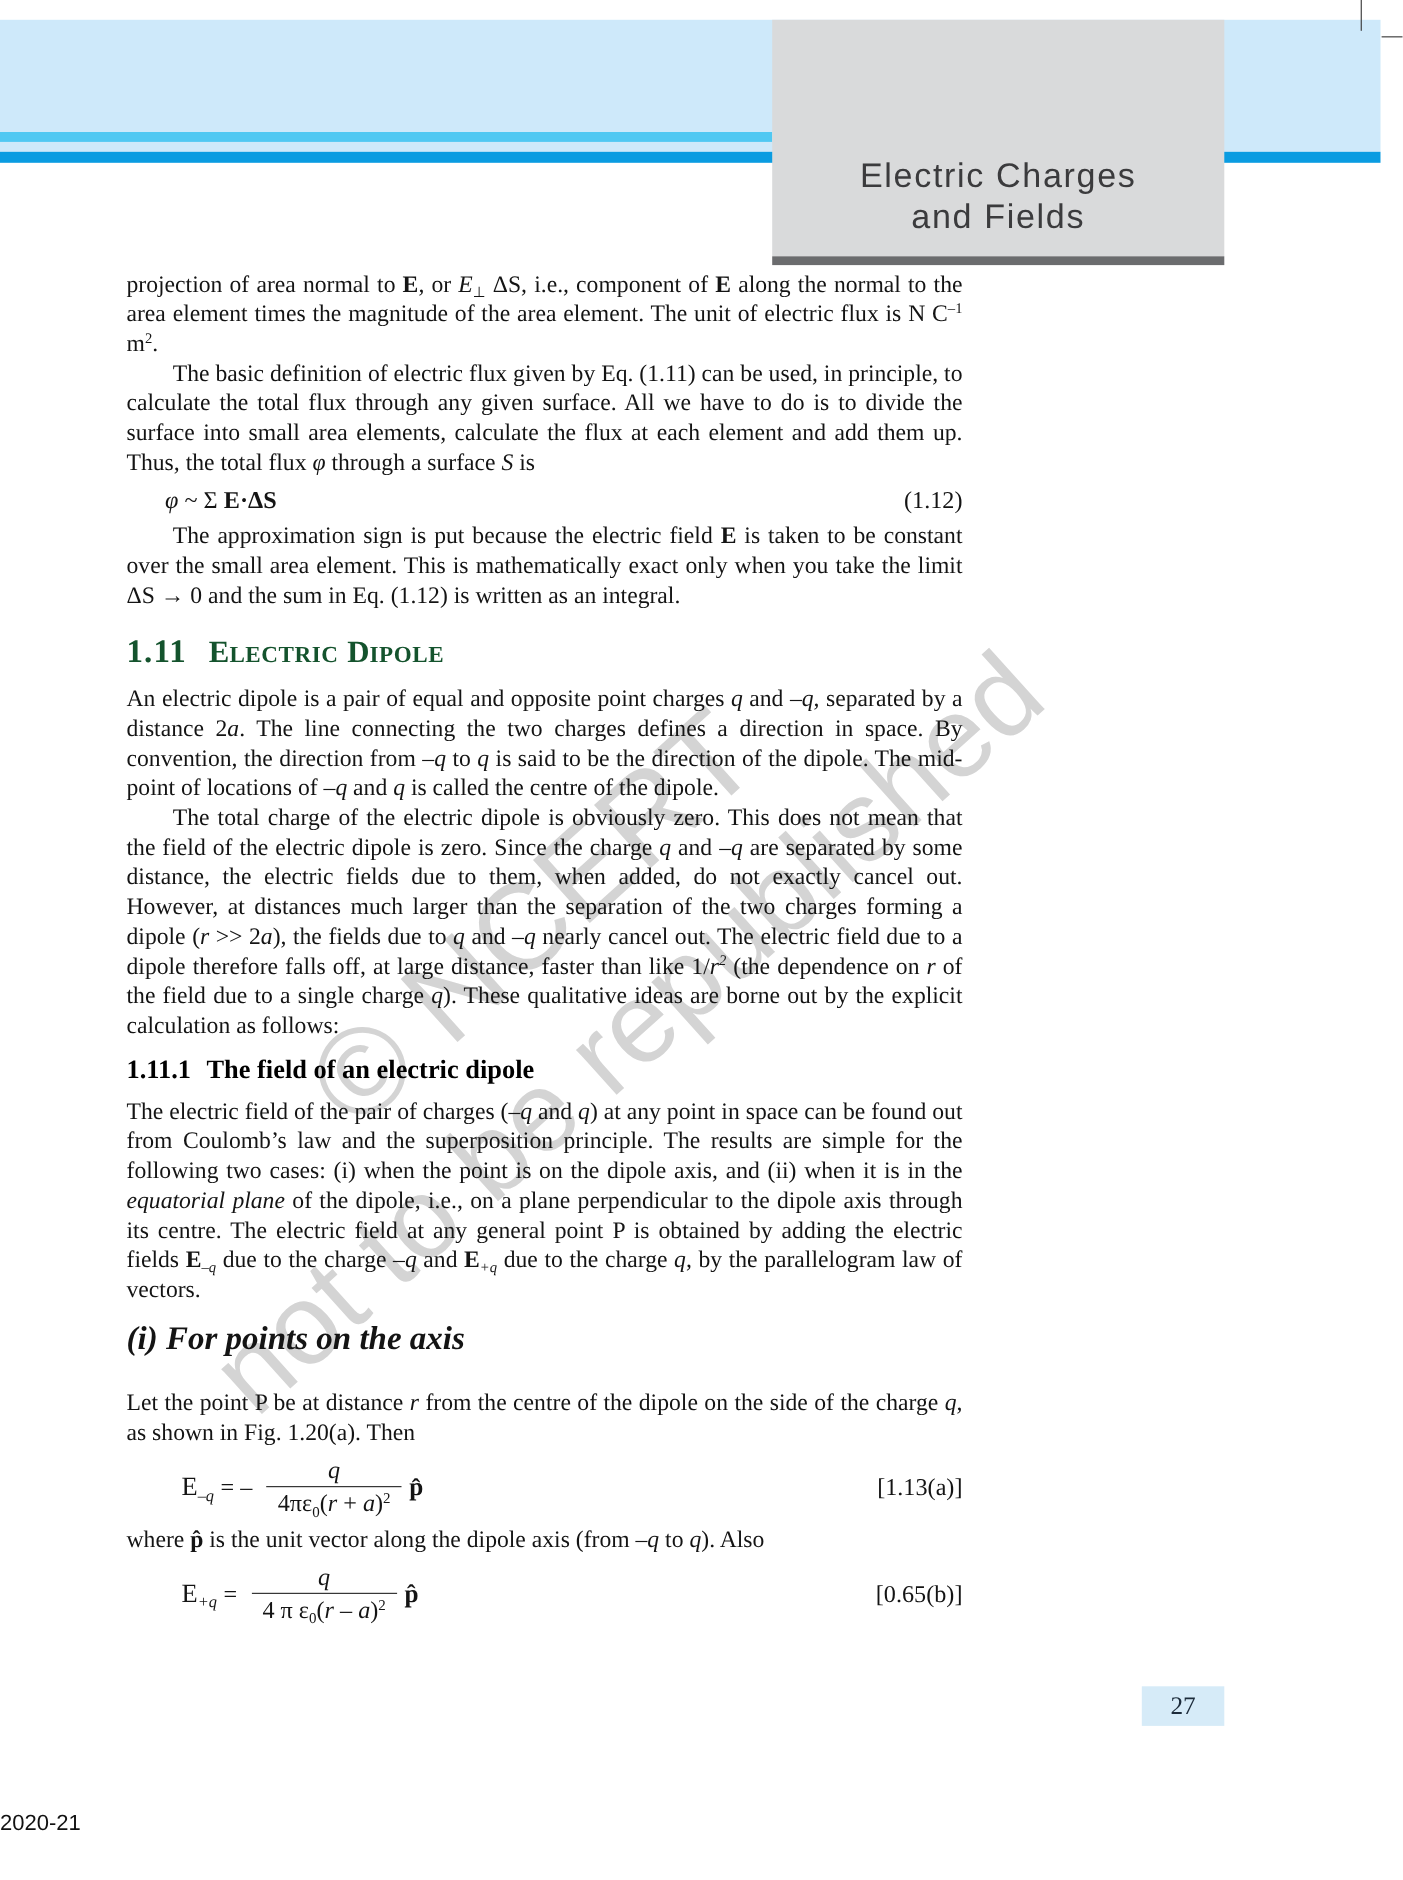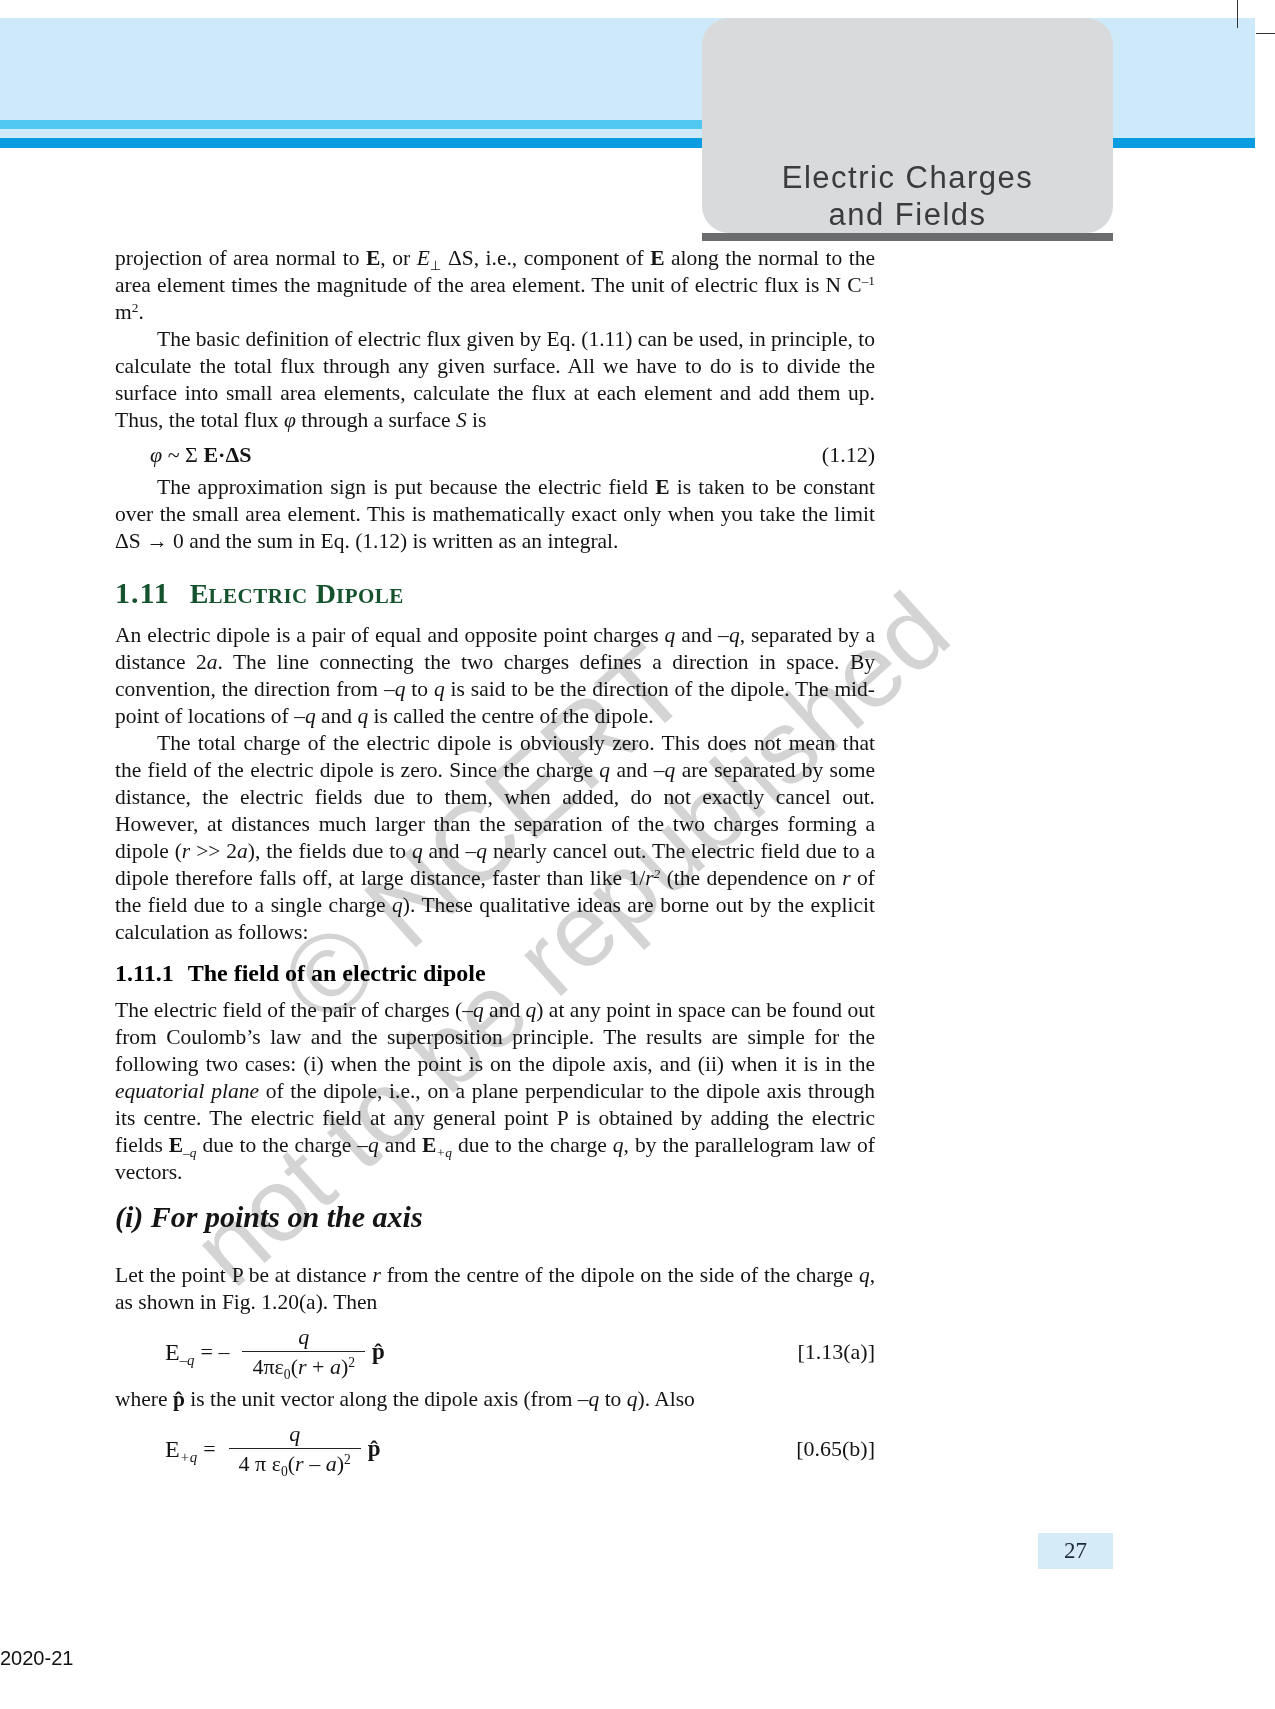--- a/index.html
+++ b/index.html
@@ -7,21 +7,21 @@
     width:1275px;height:1709px;position:relative;background:#ffffff;
     font-family:"Liberation Serif", serif;color:#141414;overflow:hidden;
   }
   
   .band-light{position:absolute;left:0;top:18px;width:1255px;height:120px;background:#CEE9FA;}
   .band-mid{position:absolute;left:0;top:120px;width:702px;height:9px;background:#50C8F2;}
   .band-dark{position:absolute;left:0;top:138px;width:1255px;height:10px;background:#0A9CE1;}
   .chapter-box{
     position:absolute;left:702px;top:18px;width:411px;height:215px;background:#D9DADB;
     display:flex;flex-direction:column;justify-content:flex-end;align-items:center;
-    padding-bottom:0;box-sizing:border-box;z-index:2;border-radius:27px;
+    padding-bottom:18px;box-sizing:border-box;z-index:2;
   }
   .chapter-box .t{
     font-family:"Liberation Sans", sans-serif;font-weight:400;letter-spacing:1.5px;
     color:#3B3B3D;font-size:31px;line-height:37px;text-align:center;
   }
   .chapter-bar{position:absolute;left:702px;top:233px;width:411px;height:8px;background:#6B6C6E;z-index:2;}
   .cropmark-v{position:absolute;left:1237px;top:0;width:1px;height:28px;background:#333;}
   .cropmark-h{position:absolute;left:1256px;top:33px;width:19px;height:1px;background:#333;}
 
   

